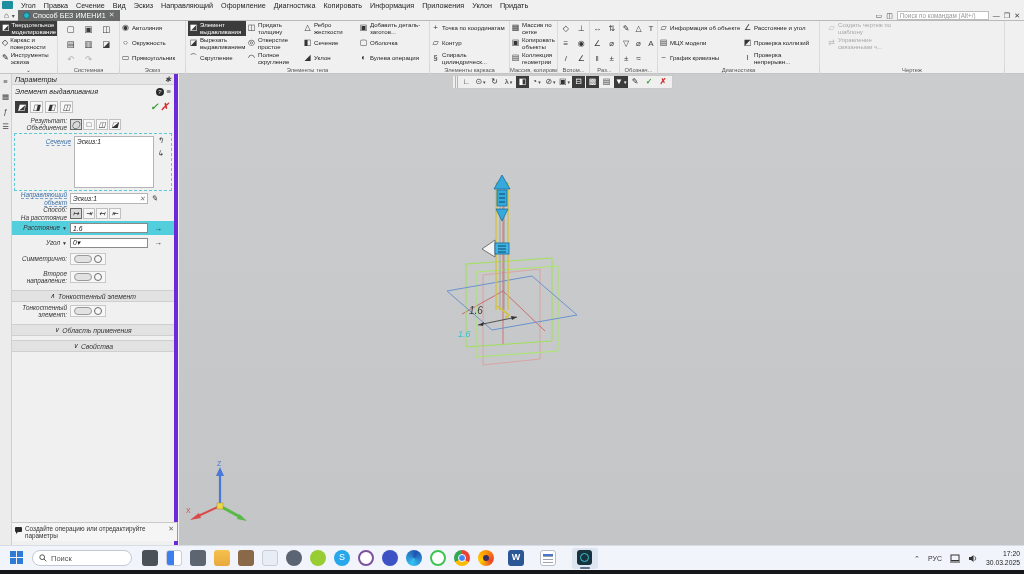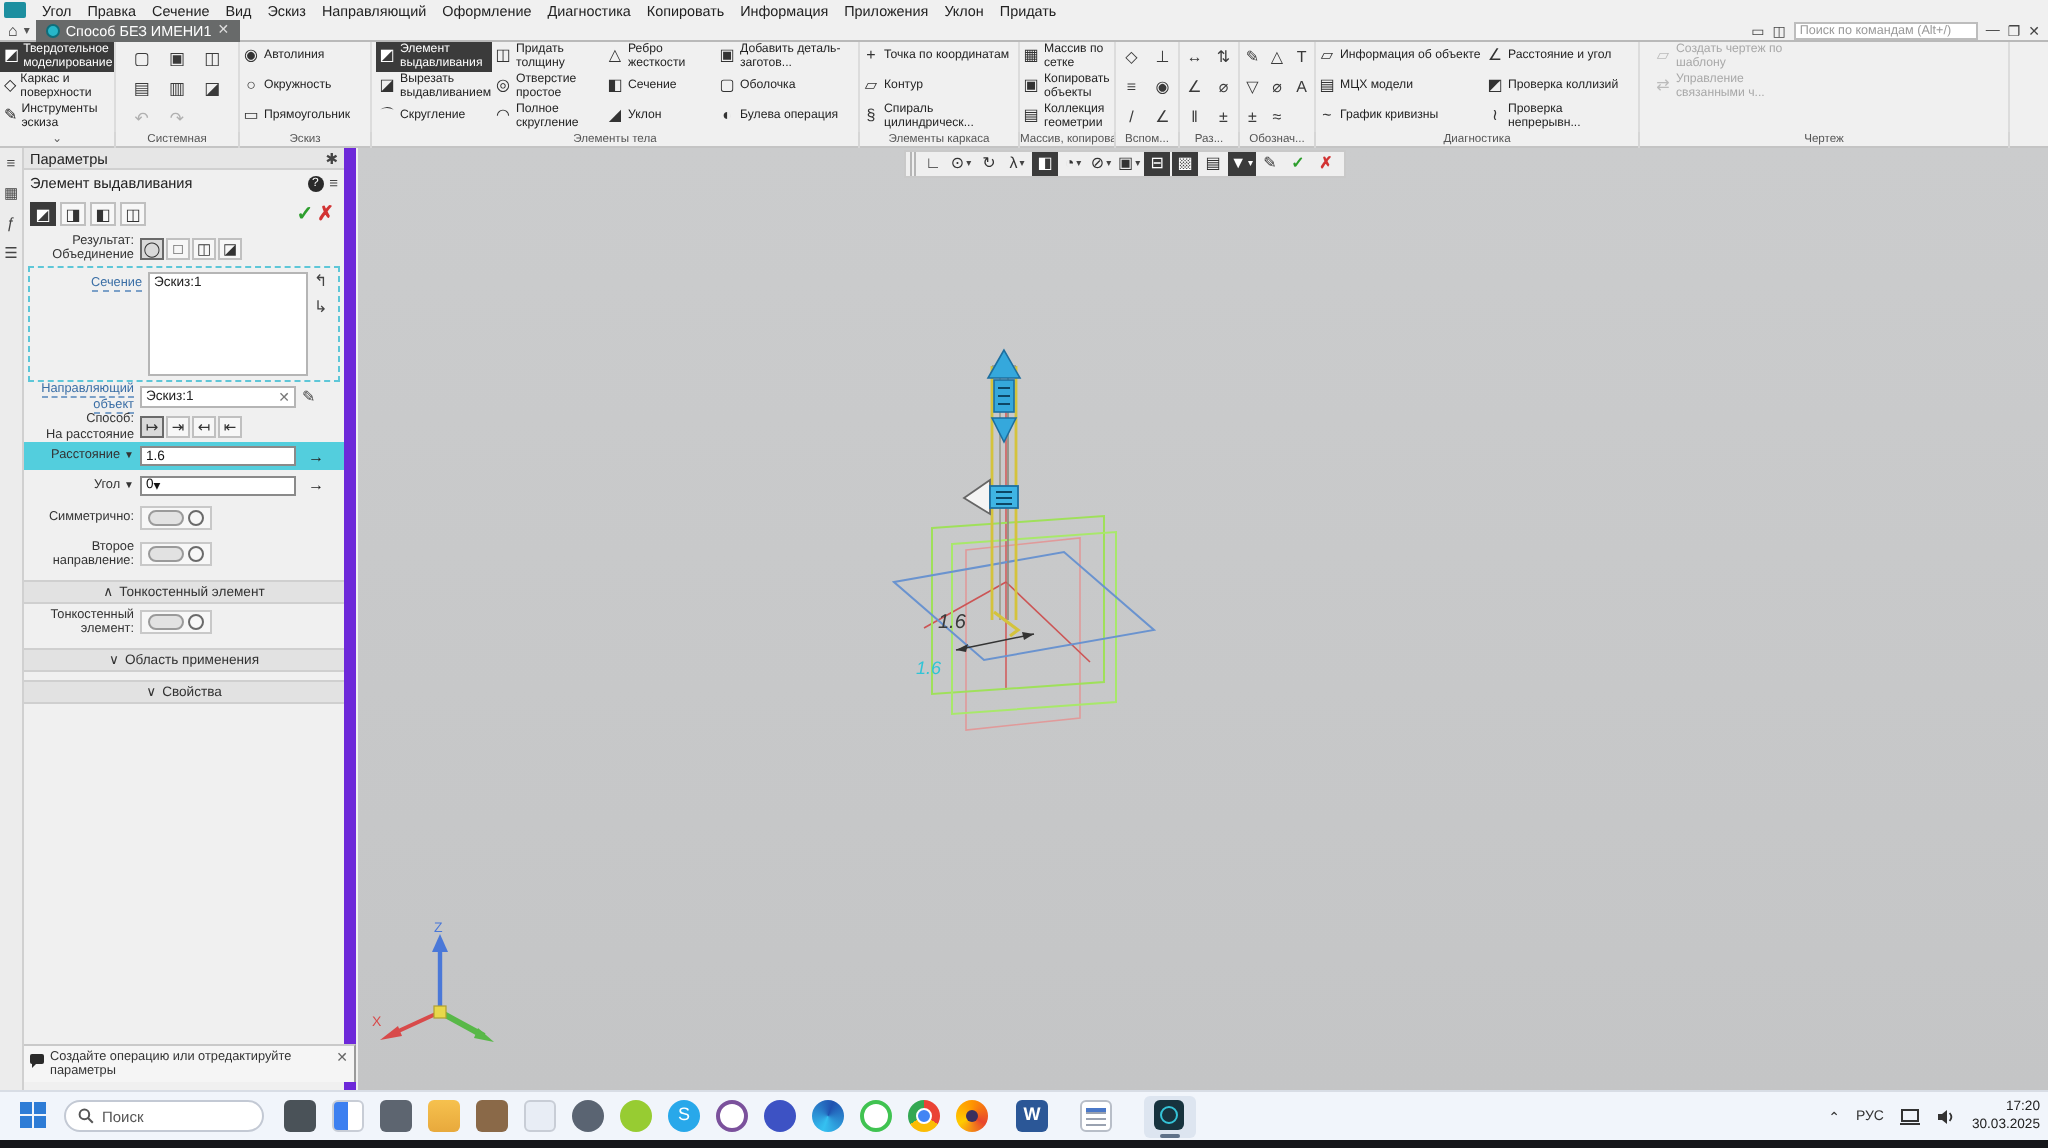--- a/index.html
+++ b/index.html
@@ -54,21 +54,21 @@
   
   .glstrip { position:absolute; left:0; top:66px; width:1024px; height:8px; background:#f0f0f0; border-bottom:1px solid #c4c4c4; }
   .gl { position:absolute; top:0; height:8px; font-size:5.8px; color:#555; text-align:center; line-height:8px; border-right:1px solid #d6d6d6; white-space:nowrap; overflow:hidden; }
 
   
   .main { position:absolute; left:0; top:74px; width:1024px; height:471px; }
   .leftstrip { position:absolute; left:0; top:0; width:12px; height:471px; background:#ececec; border-right:1px solid #d0d0d0; display:flex; flex-direction:column; align-items:center; gap:6px; padding-top:3px; }
   .lsico { font-size:7.5px; color:#444; }
 
   
-  .panel { position:absolute; left:12px; top:0; width:166px; height:471px; background:#f0f0f0; border-right:6px solid #6d28d9; }
+  .panel { position:absolute; left:12px; top:0; width:166px; height:471px; background:#f0f0f0; border-right:4px solid #6d28d9;font-style:italic; }
   .phead { height:11px; background:#e6e6e6; border-bottom:1px solid #d0d0d0; display:flex; align-items:center; padding:0 3px; }
   .phead .pt { font-size:7.3px; color:#222; flex:1; }
   .pcmd { height:13px; display:flex; align-items:center; padding:0 3px; gap:3px; }
   .pcmd .ct { font-size:7.3px; color:#222; flex:1; }
   .helpico { width:8px; height:8px; border-radius:50%; background:#2a2a2a; color:#fff; font-size:6px; text-align:center; line-height:8px; }
   .pops { height:17px; display:flex; align-items:center; gap:2px; padding:0 3px; }
   .opbtn { width:13px; height:12px; border:1px solid #c0c0c0; background:#f7f7f7; font-size:8px; color:#333; text-align:center; line-height:11px; }
   .opbtn.active { background:#3b3b3b; color:#fff; border-color:#3b3b3b; }
   .pok { margin-left:auto; color:#2d9e2d; font-size:10px; font-weight:bold; }
   .pcancel { color:#d23333; font-size:10px; font-weight:bold; margin-right:2px; }

